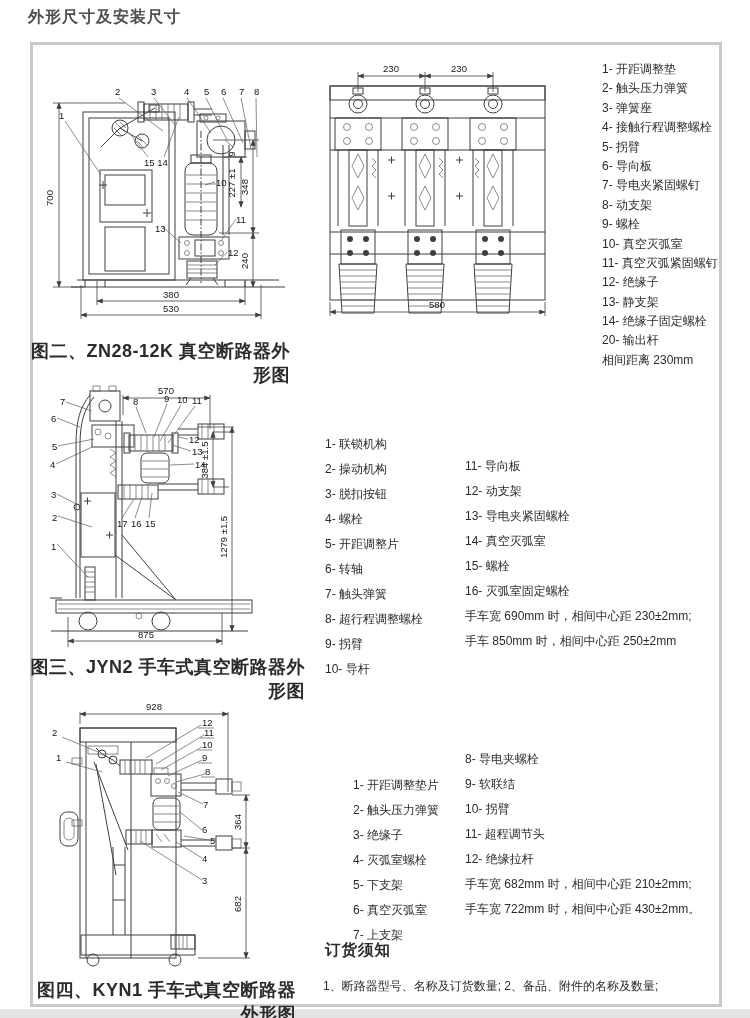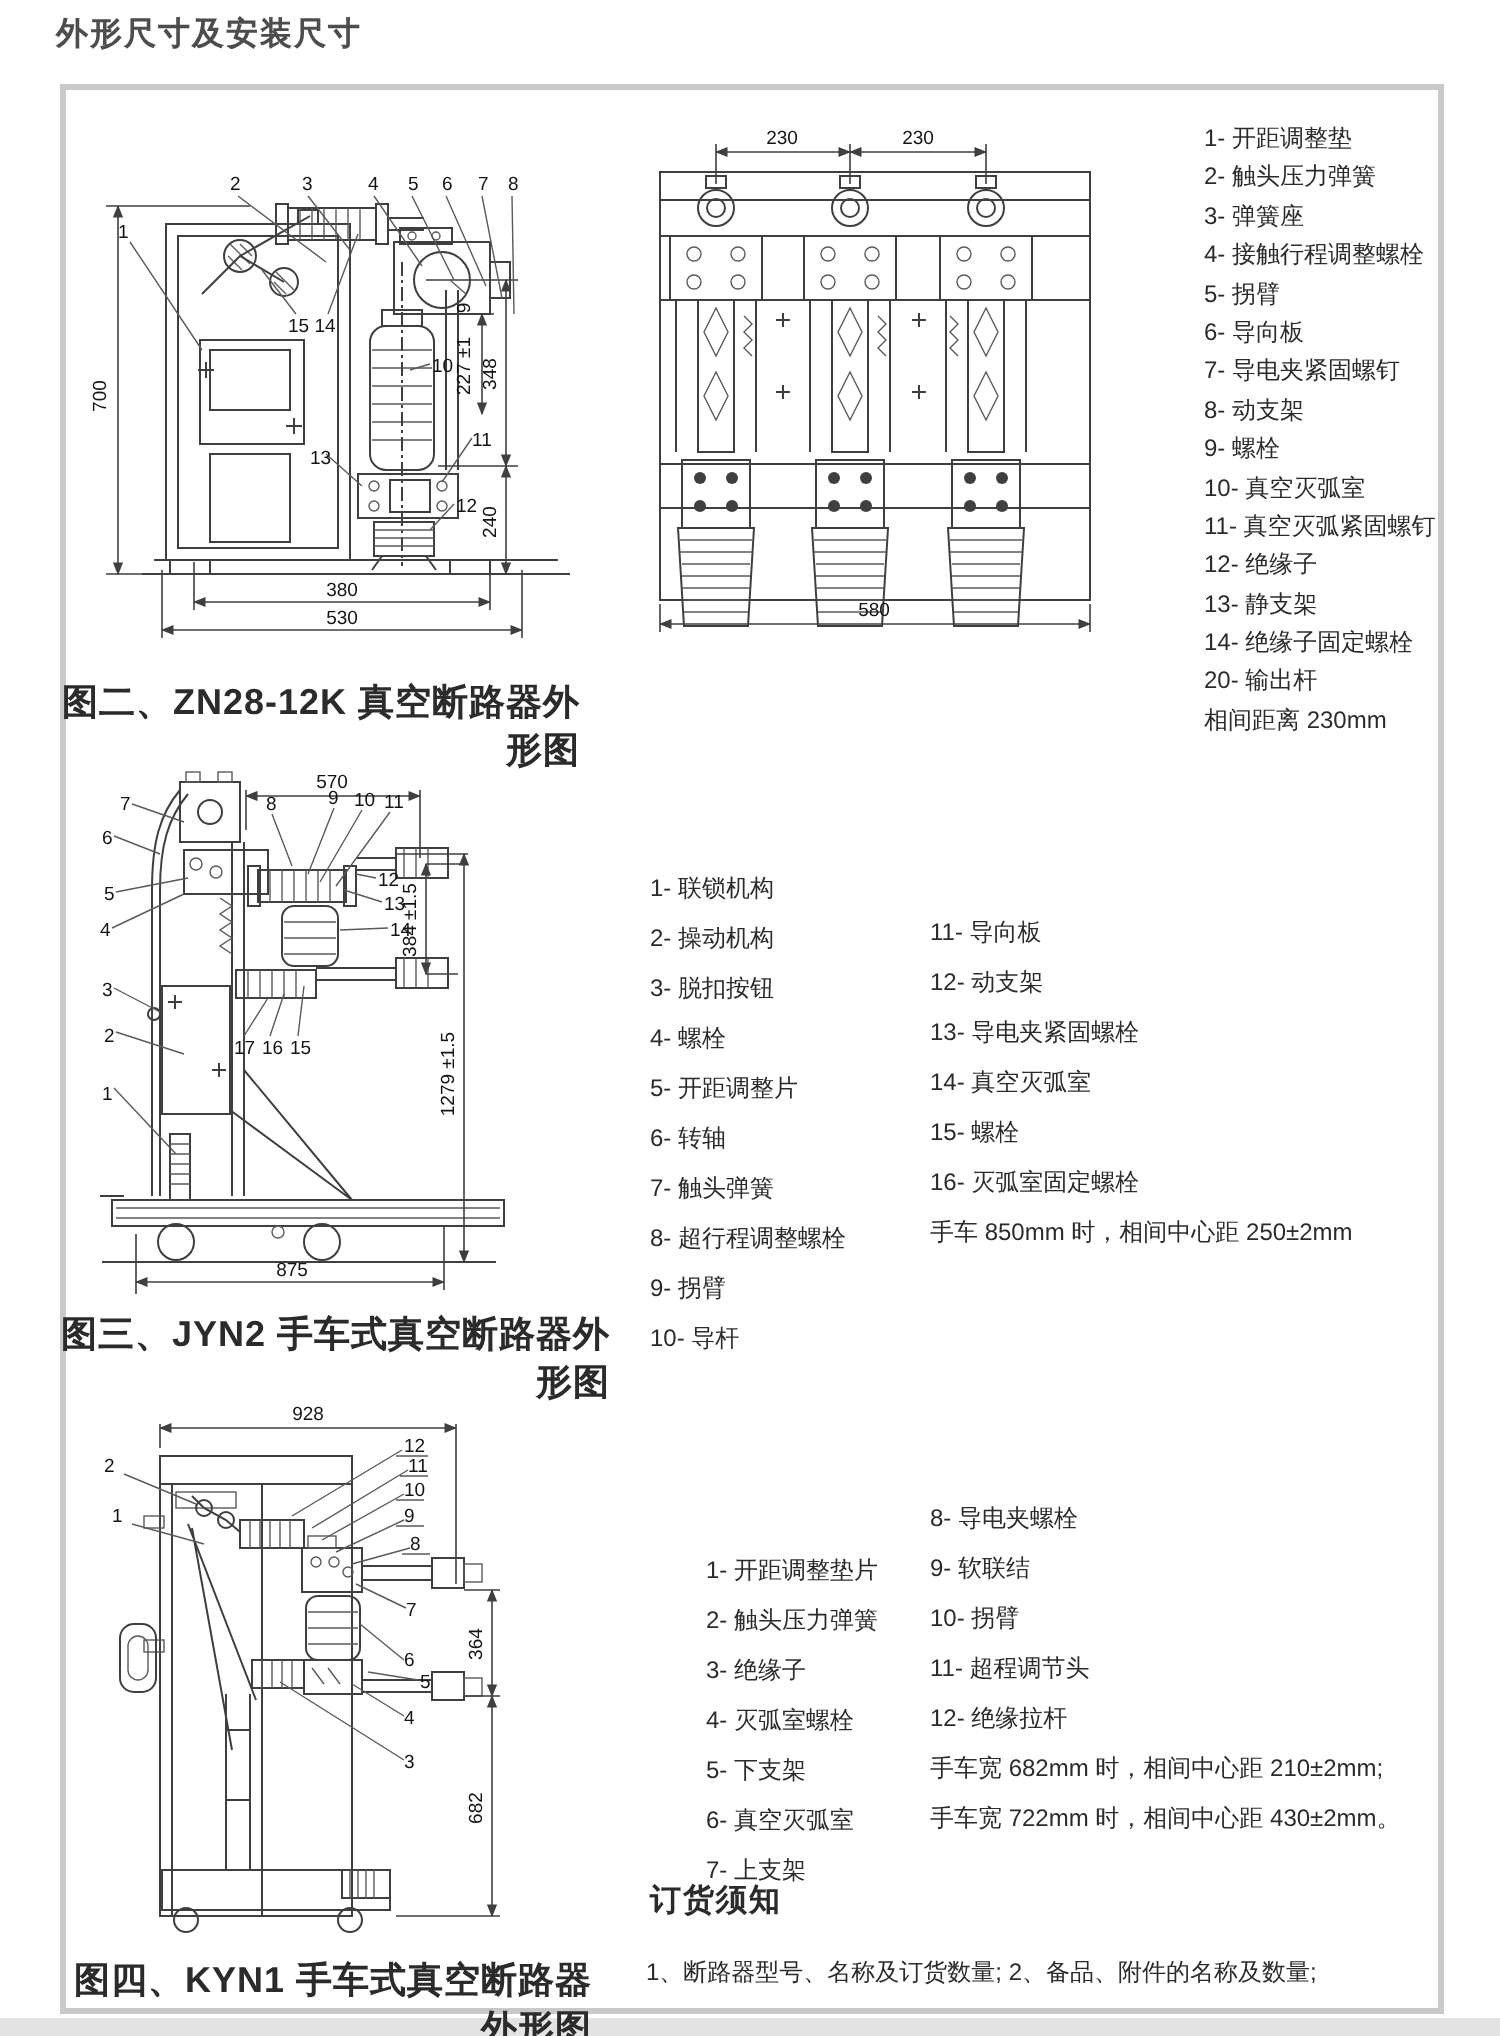--- a/index.html
+++ b/index.html
@@ -327,20 +327,21 @@
   <div>9- 拐臂</div>
   <div>10- 导杆</div>
 </div>
 <div class="abs plist plist2" style="left:465px;top:417px;margin-top:37px;">
   <div>11- 导向板</div>
   <div>12- 动支架</div>
   <div>13- 导电夹紧固螺栓</div>
   <div>14- 真空灭弧室</div>
   <div>15- 螺栓</div>
   <div>16- 灭弧室固定螺栓</div>
+  <div>手车宽 690mm 时，相间中心距 230±2mm;</div>
   <div>手车 850mm 时，相间中心距 250±2mm</div>
 </div>
 
 <svg class="abs" style="left:36px;top:700px;" width="280" height="276" viewBox="0 0 280 276">
   <defs>
       <marker id="a4" viewBox="0 0 10 10" refX="9" refY="5" markerWidth="8" markerHeight="8" orient="auto-start-reverse">
         <path d="M0,1L10,5L0,9z" fill="#3f3f3f"></path>
       </marker>
     </defs>
   <g class="s">

